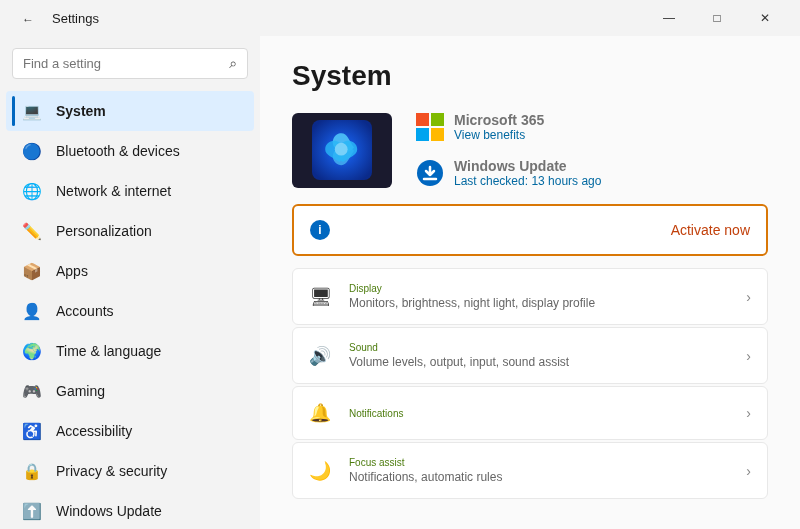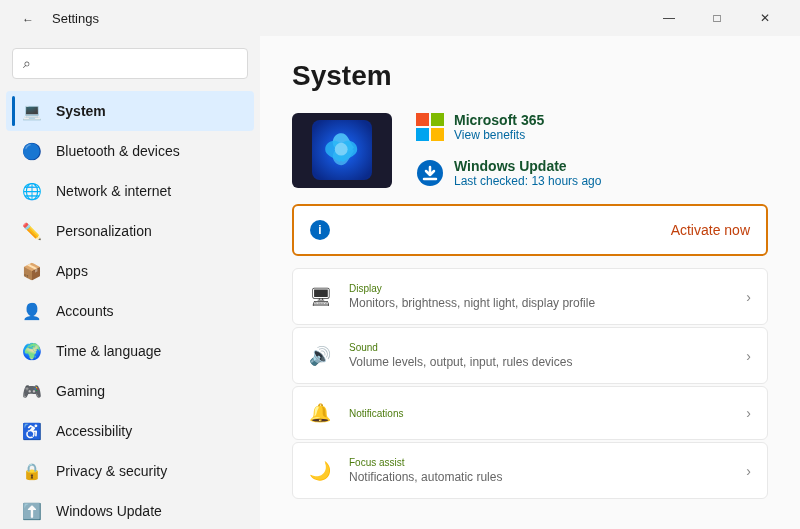--- a/index.html
+++ b/index.html
@@ -172,21 +172,21 @@
       gap: 10px;
     }
     .promo-icon {
       width: 28px;
       height: 28px;
       flex-shrink: 0;
     }
     .promo-text-title {
       font-size: 14px;
       font-weight: 600;
-      color: #14532d;
+      color: #737373;
     }
     .promo-text-sub {
       font-size: 12px;
       color: #0369a1;
     }
 
     
     .activation-banner {
       display: flex;
       align-items: center;
@@ -289,20 +289,21 @@
     <button class="titlebar-btn close">
       <span>✕</span>
     </button>
   </div>
 </div>
 
 <div class="app-body">
 
   <div class="sidebar">
     <div class="search-box">
+      <input type="text" placeholder="Find a setting" style="">
       <span class="search-icon-char">⌕</span>
     </div>
 
     <div id="nav-list">
         <div class="nav-item active">
           <span class="nav-icon">💻</span>
           <span>System</span>
         </div>
         <div class="nav-item">
           <span class="nav-icon">🔵</span>
@@ -413,21 +414,21 @@
     <div class="settings-item-text">
       <div class="settings-item-title">Display</div>
       <div class="settings-item-sub">Monitors, brightness, night light, display profile</div>
     </div>
     <span class="chevron">›</span>
   </div>
         <div class="settings-item">
     <div class="settings-item-icon">🔊</div>
     <div class="settings-item-text">
       <div class="settings-item-title">Sound</div>
-      <div class="settings-item-sub">Volume levels, output, input, rules devices</div>
+      <div class="settings-item-sub">Volume levels, output, input, sound assist</div>
     </div>
     <span class="chevron">›</span>
   </div>
         <div class="settings-item">
     <div class="settings-item-icon">🔔</div>
     <div class="settings-item-text">
       <div class="settings-item-title">Notifications</div>
     </div>
     <span class="chevron">›</span>
   </div>

